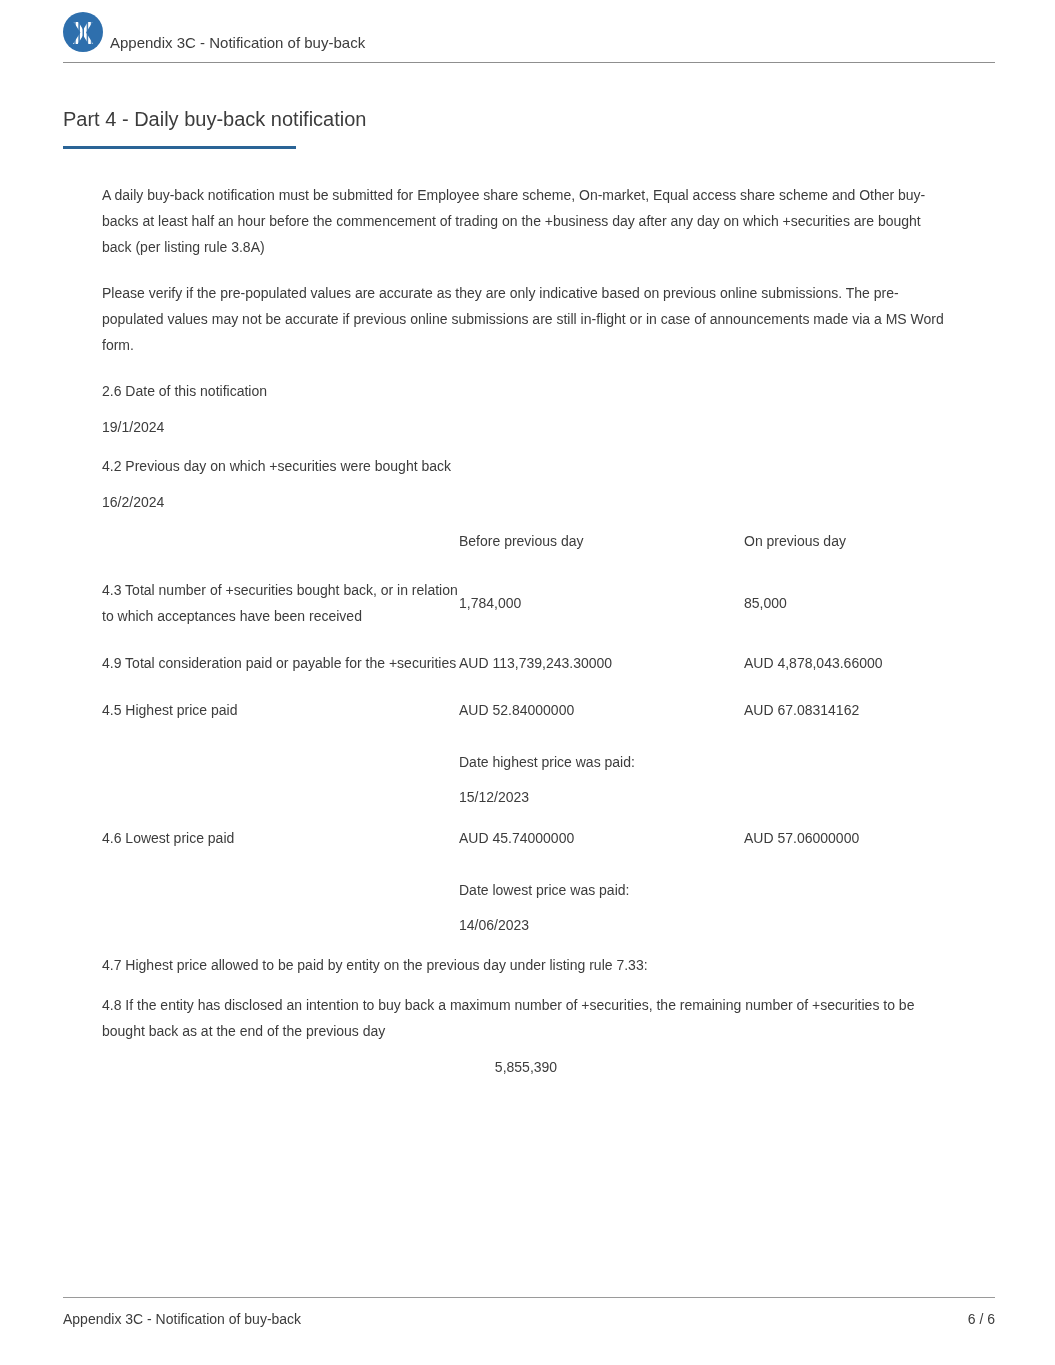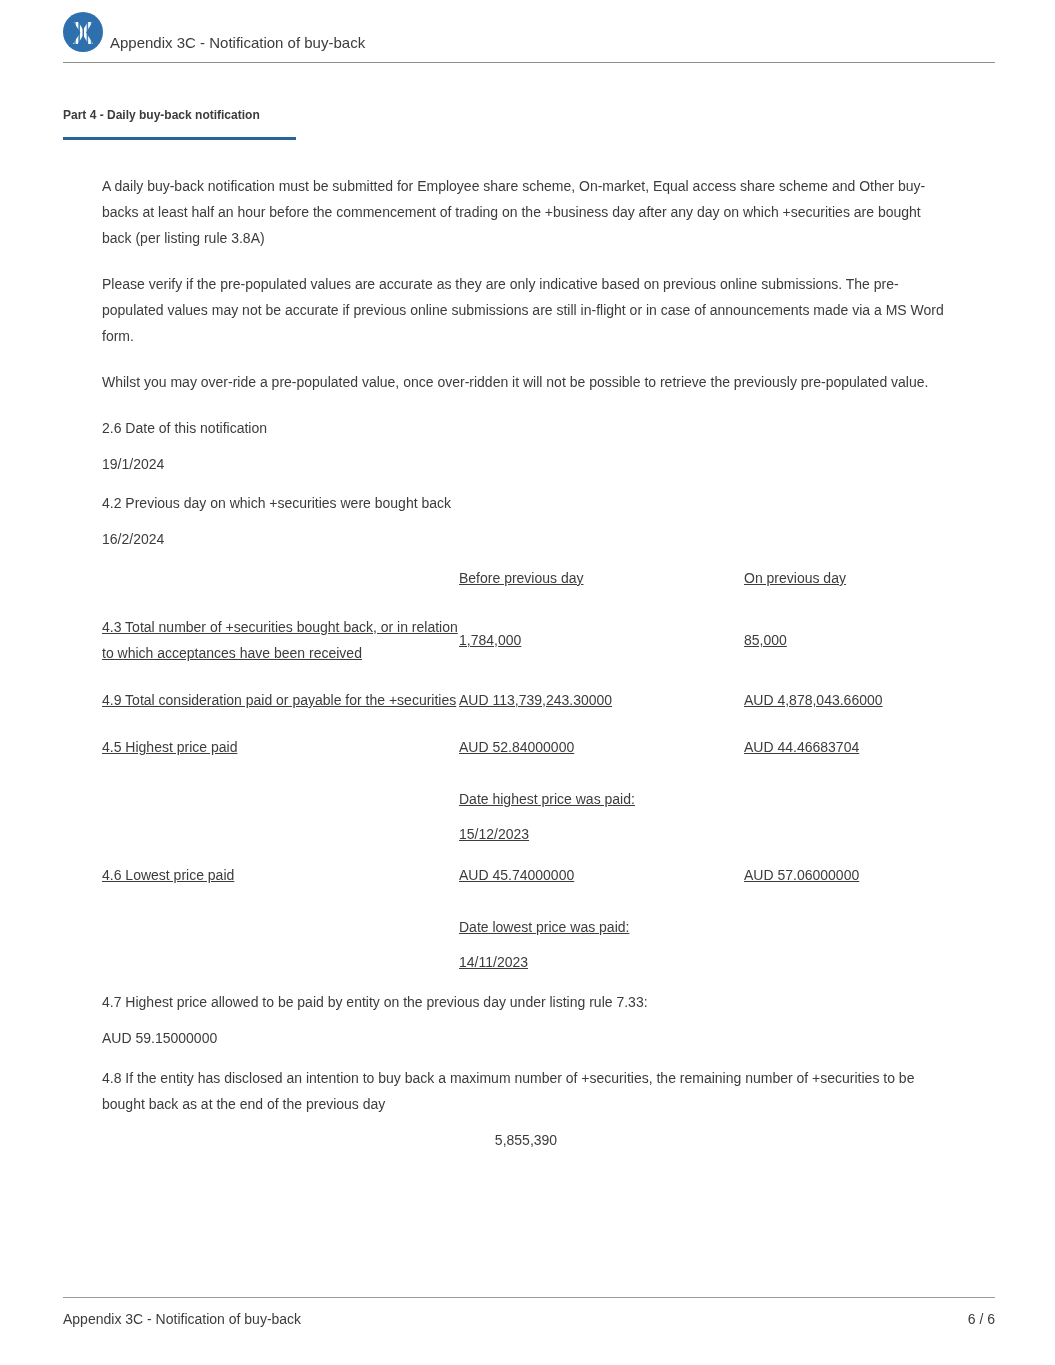--- a/index.html
+++ b/index.html
@@ -46,22 +46,22 @@
     color: #3c3c3c;
     white-space: nowrap;
   }
   
   .main-wrap {
     margin: 0 60px 0 63px;
   }
   .part-heading {
     margin: 0;
     padding-top: 45px;
-    font-size: 12px;
-    font-weight: 700;
+    font-size: 20px;
+    font-weight: 400;
     color: #3c3c3c;
   }
   .part-underline {
     width: 233px;
     height: 3px;
     background: #2a6496;
     margin-top: 15px;
   }
   
   .content {
@@ -85,21 +85,20 @@
   .q-value.last {
     margin-bottom: 0;
     text-align: center;
   }
   
   table.bb-table {
     border-collapse: collapse;
     width: 100%;
     margin-top: 3px;
     margin-bottom: 4px;
-    text-decoration: underline;
   }
   table.bb-table th,
   table.bb-table td {
     text-align: left;
     font-weight: 400;
     padding: 0;
   }
   table.bb-table col.c-label { width: 357px; }
   table.bb-table col.c-before { width: 285px; }
   table.bb-table th {
@@ -162,21 +161,20 @@
   </header>
 
   <main class="main-wrap">
     <h2 class="part-heading">Part 4 - Daily buy-back notification</h2>
     <div class="part-underline"></div>
 
     <div class="content">
 
       <p>A daily buy-back notification must be submitted for Employee share scheme, On-market, Equal access share scheme and Other buy-backs at least half an hour before the commencement of trading on the +business day after any day on which +securities are bought back (per listing rule 3.8A)</p>
       <p>Please verify if the pre-populated values are accurate as they are only indicative based on previous online submissions. The pre-populated values may not be accurate if previous online submissions are still in-flight or in case of announcements made via a MS Word form.</p>
-      <p>Whilst you may over-ride a pre-populated value, once over-ridden it will not be possible to retrieve the previously pre-populated value.</p>
 
       <div class="q">
         <div class="q-label">2.6 Date of this notification</div>
         <div class="q-value">19/1/2024</div>
       </div>
 
       <div class="q">
         <div class="q-label">4.2 Previous day on which +securities were bought back</div>
         <div class="q-value">16/2/2024</div>
       </div>
@@ -205,37 +203,36 @@
             <td>AUD 113,739,243.30000</td>
             <td>AUD 4,878,043.66000</td>
           </tr>
           <tr class="row-top">
             <td class="lbl">4.5 Highest price paid</td>
             <td>
               <div>AUD 52.84000000</div>
               <div class="date-label">Date highest price was paid:</div>
               <div class="date-value">15/12/2023</div>
             </td>
-            <td>AUD 44.46683704</td>
+            <td>AUD 67.08314162</td>
           </tr>
           <tr class="row-top row-46">
             <td class="lbl">4.6 Lowest price paid</td>
             <td>
               <div>AUD 45.74000000</div>
               <div class="date-label">Date lowest price was paid:</div>
-              <div class="date-value">14/11/2023</div>
+              <div class="date-value">14/06/2023</div>
             </td>
             <td>AUD 57.06000000</td>
           </tr>
         </tbody>
       </table>
 
       <div class="q q47">
         <div class="q-label">4.7 Highest price allowed to be paid by entity on the previous day under listing rule 7.33:</div>
-        <div class="q-value">AUD 59.15000000</div>
       </div>
 
       <div class="q q48">
         <div class="q-label">4.8 If the entity has disclosed an intention to buy back a maximum number of +securities, the remaining number of +securities to be bought back as at the end of the previous day</div>
         <div class="q-value last">5,855,390</div>
       </div>
 
     </div>
   </main>
 

